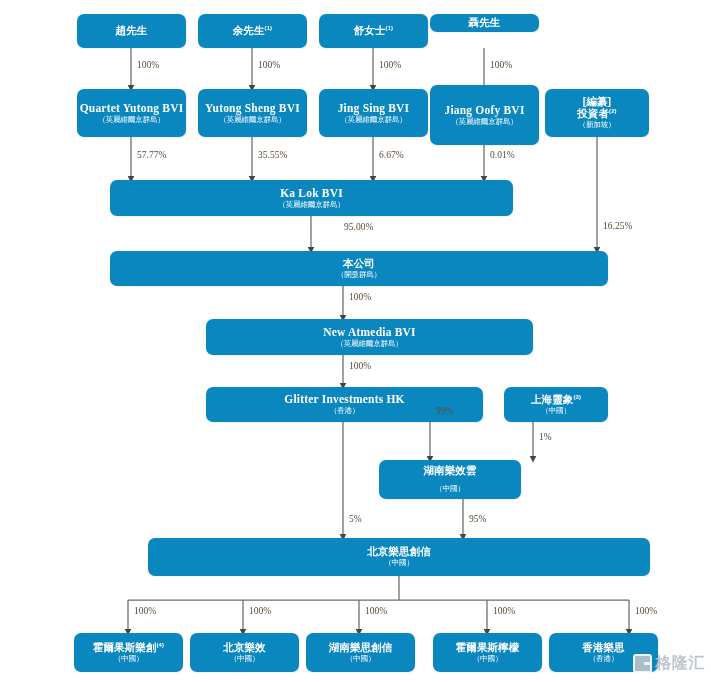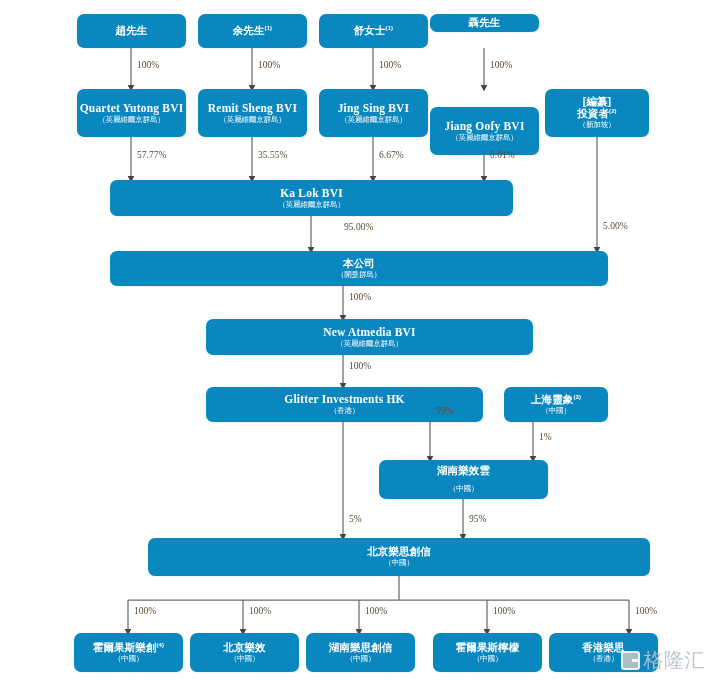--- a/index.html
+++ b/index.html
@@ -81,22 +81,22 @@
     box-sizing:border-box;
   }
   .wm-mark::after{
     content:"";
     position:absolute;
     right:-2px;top:6px;
     width:8px;height:3px;
     background:#ffffff;
   }
   .wm-text{
-    font-size:20px;
-    font-weight:normal;
+    font-size:16px;
+    font-weight:bold;
     color:#b9c2c8;
     letter-spacing:0.5px;
     font-family:"DejaVu Sans",sans-serif;
   }
 </style>
 </head>
 <body>
 
 <div id="chart">
 
@@ -161,42 +161,42 @@
   <div class="pct" style="left:137px;top:60px;">100%</div>
   <div class="pct" style="left:258px;top:60px;">100%</div>
   <div class="pct" style="left:379px;top:60px;">100%</div>
   <div class="pct" style="left:490px;top:60px;">100%</div>
 
   <div class="node" style="left:77px;top:89px;width:109px;height:48px;">
     <div class="n-main latin twoline">Quartet Yutong BVI</div>
     <div class="n-sub">（英屬維爾京群島）</div>
   </div>
   <div class="node" style="left:198px;top:89px;width:109px;height:48px;">
-    <div class="n-main latin twoline">Remit Sheng BVI</div>
+    <div class="n-main latin twoline">Yutong Sheng BVI</div>
     <div class="n-sub">（英屬維爾京群島）</div>
   </div>
   <div class="node" style="left:319px;top:89px;width:109px;height:48px;">
     <div class="n-main latin">Jing Sing BVI</div>
     <div class="n-sub">（英屬維爾京群島）</div>
   </div>
-  <div class="node" style="left:430px;top:107px;width:109px;height:48px;">
+  <div class="node" style="left:430px;top:85px;width:109px;height:60px;">
     <div class="n-main latin">Jiang Oofy BVI</div>
     <div class="n-sub">（英屬維爾京群島）</div>
   </div>
   <div class="node" style="left:545px;top:89px;width:104px;height:48px;">
     <div class="n-main">[編纂]</div>
     <div class="n-main"><span>投資者</span><span class="sup">(2)</span></div>
     <div class="n-sub">（新加坡）</div>
   </div>
 
   <div class="pct" style="left:137px;top:150px;">57.77%</div>
   <div class="pct" style="left:258px;top:150px;">35.55%</div>
   <div class="pct" style="left:379px;top:150px;">6.67%</div>
   <div class="pct" style="left:490px;top:150px;">0.01%</div>
-  <div class="pct" style="left:603px;top:221px;">5.00%</div>
+  <div class="pct" style="left:603px;top:221px;">16.25%</div>
 
   <div class="node" style="left:110px;top:180px;width:403px;height:36px;">
     <div class="n-main latin">Ka Lok BVI</div>
     <div class="n-sub">（英屬維爾京群島）</div>
   </div>
   <div class="pct" style="left:317px;top:222px;padding-left:27px;">95.00%</div>
 
   <div class="node" style="left:110px;top:251px;width:498px;height:35px;">
     <div class="n-main">本公司</div>
     <div class="n-sub">（開曼群島）</div>
@@ -216,21 +216,21 @@
   <div class="node" style="left:504px;top:387px;width:104px;height:35px;">
     <div class="n-main"><span>上海靈象</span><span class="sup">(3)</span></div>
     <div class="n-sub">（中國）</div>
   </div>
 
   <div class="pct" style="left:436px;top:406px;">99%</div>
   <div class="pct" style="left:539px;top:432px;">1%</div>
   <div class="pct" style="left:349px;top:514px;">5%</div>
   <div class="pct" style="left:469px;top:514px;">95%</div>
 
-  <div class="node" style="left:379px;top:460px;width:169px;height:39px;gap:7px;">
+  <div class="node" style="left:379px;top:460px;width:142px;height:39px;gap:7px;">
     <div class="n-main">湖南樂效雲</div>
     <div class="n-sub">（中國）</div>
   </div>
 
   <div class="node" style="left:148px;top:538px;width:502px;height:38px;">
     <div class="n-main">北京樂思創信</div>
     <div class="n-sub">（中國）</div>
   </div>
 
   <div class="pct" style="left:134px;top:606px;">100%</div>

